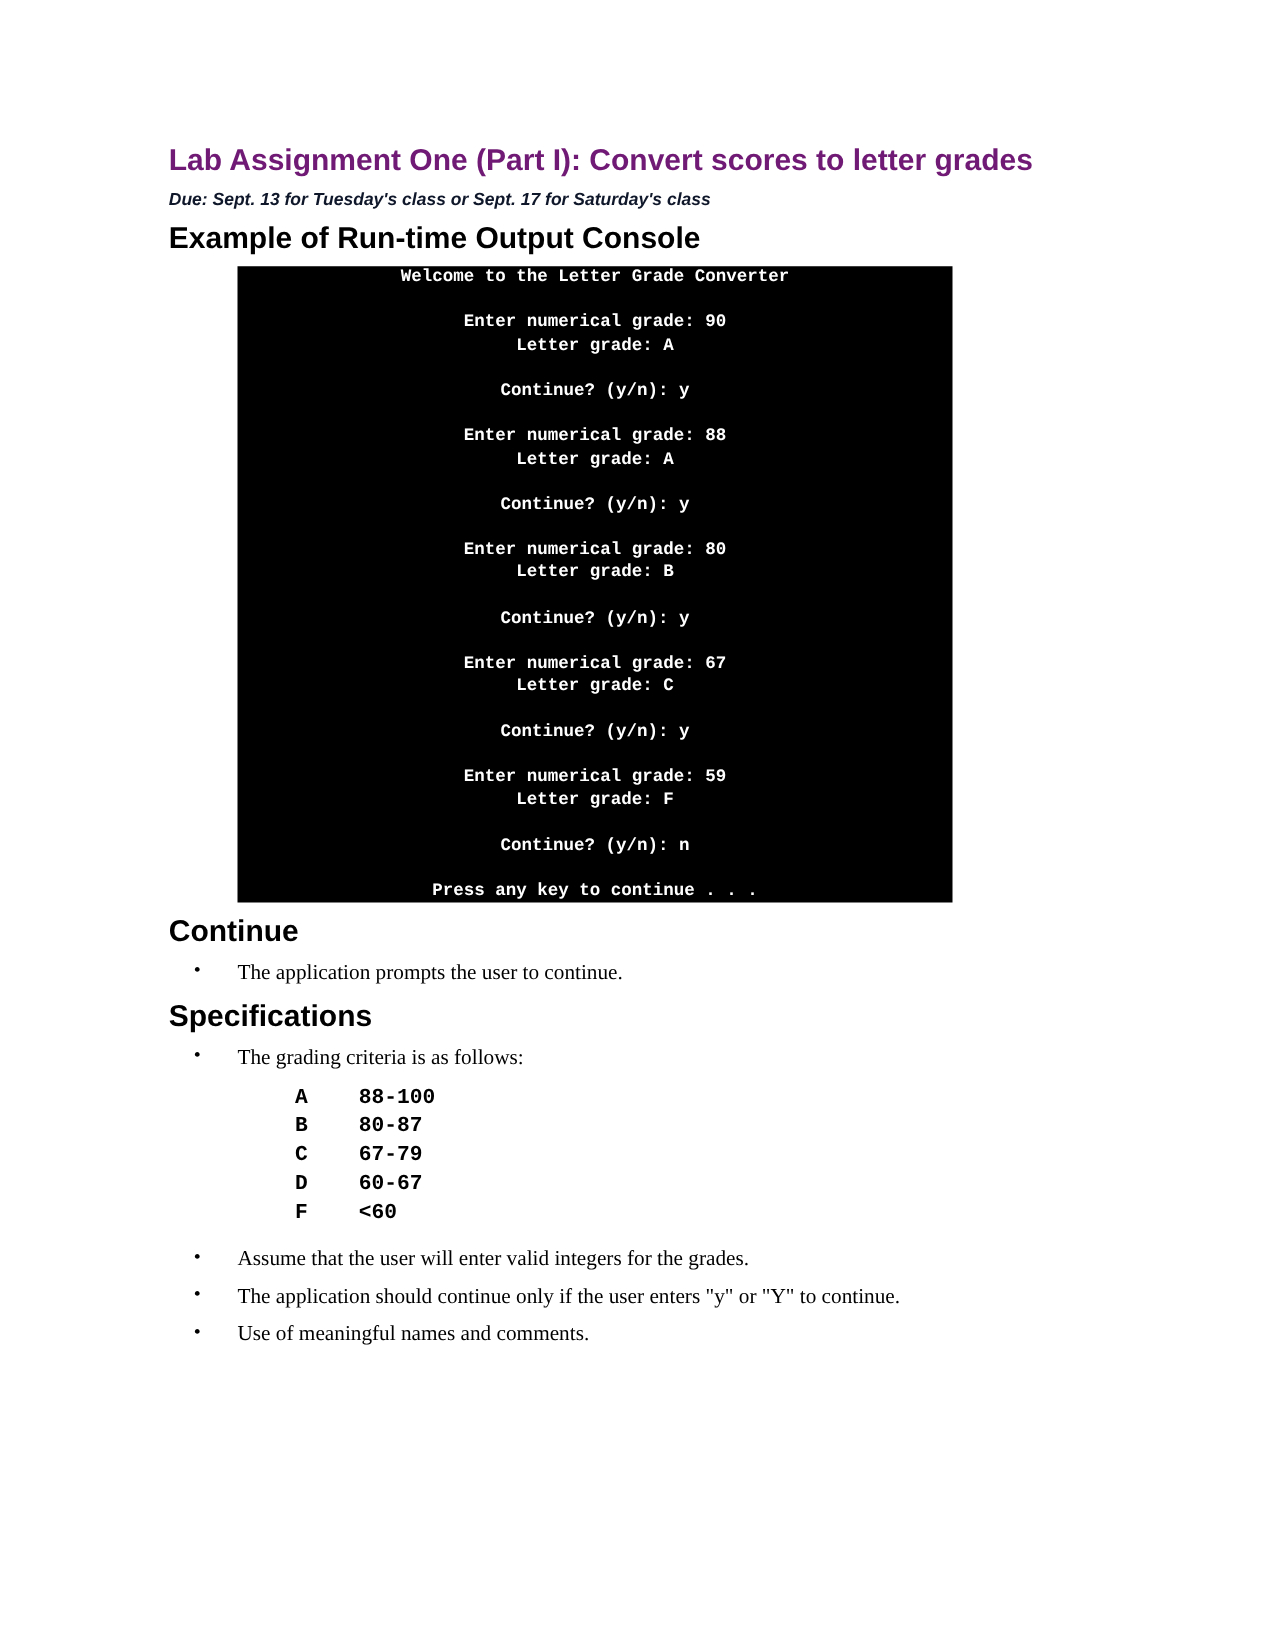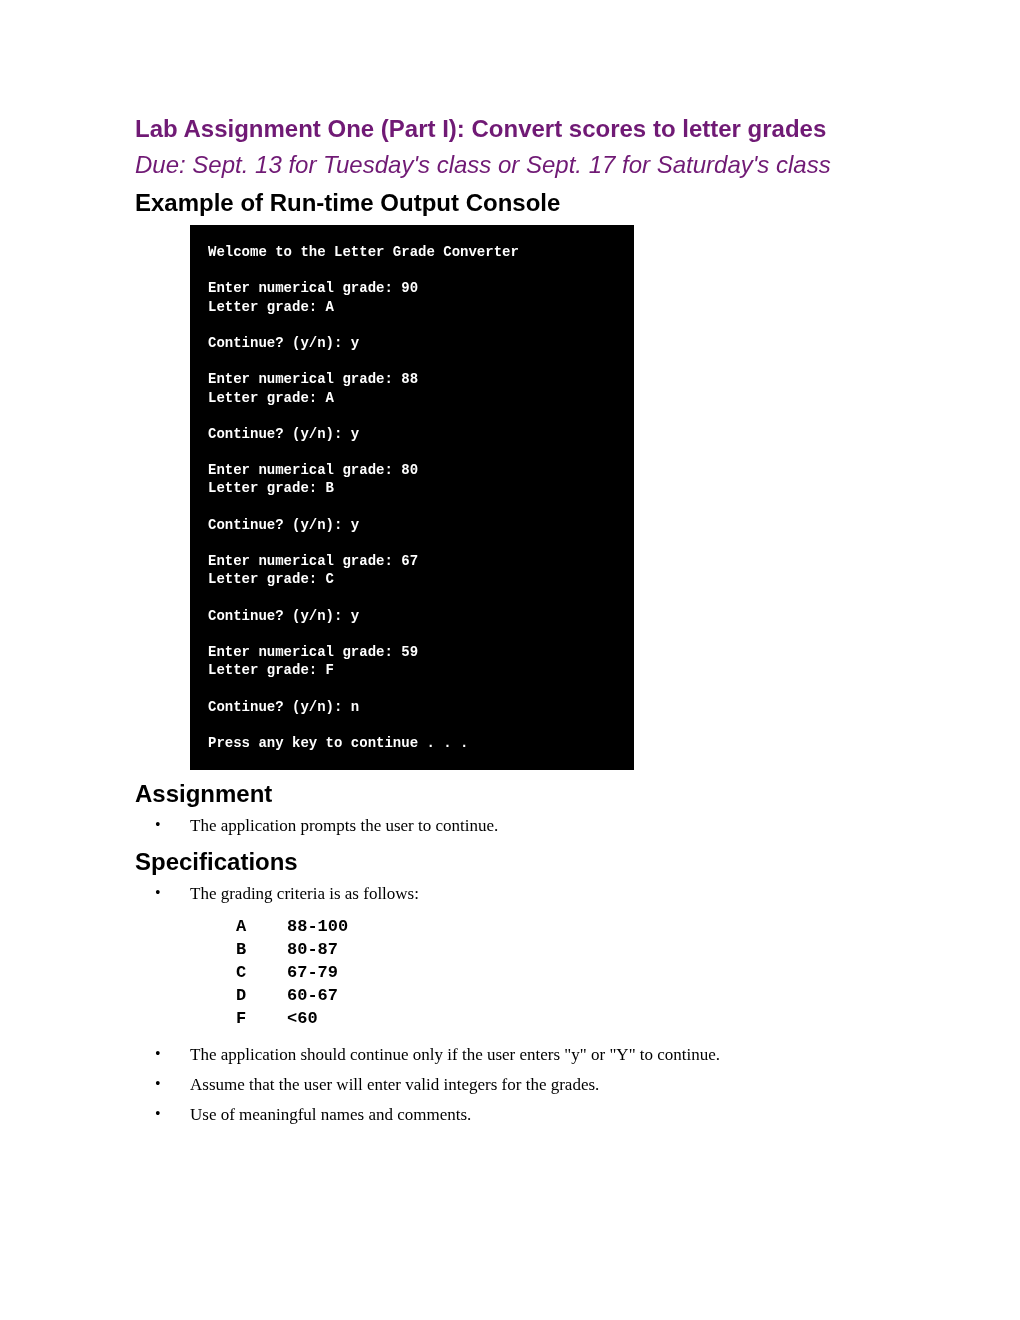--- a/index.html
+++ b/index.html
@@ -14,45 +14,46 @@
       height: 1320px;
       padding: 115px 135px 0 135px;
     }
     .title {
       font-size: 24px;
       font-weight: bold;
       color: #701a75;
       margin-bottom: 8px;
     }
     .due-date {
-      font-size: 24px;
-      font-weight: normal;
+      font-size: 14px;
+      font-weight: bold;
       font-style: italic;
-      color: #701a75;
+      color: #0f172a;
       margin-bottom: 10px;
     }
     .section-heading {
       font-size: 24px;
       font-weight: bold;
       color: #000;
       margin-bottom: 8px;
       margin-top: 8px;
     }
     .console {
       background: #000000;
       color: #ffffff;
       font-family: "Courier New", Courier, monospace;
       font-weight: bold;
       font-size: 14px;
       line-height: 1.3;
-      padding: 18px;
+      padding: 0;
       white-space: pre;
       margin-left: 55px;
       margin-bottom: 10px;
-      width: 444px;
+      width: 572px;
+      text-align: center;
     }
     ul.bullets {
       list-style: none;
       margin-left: 20px;
       margin-bottom: 12px;
     }
     ul.bullets li {
       font-family: "Times New Roman", Times, serif;
       font-size: 17px;
       color: #000;
@@ -109,35 +110,35 @@
 
 Continue? (y/n): y
 
 Enter numerical grade: 59
 Letter grade: F
 
 Continue? (y/n): n
 
 Press any key to continue . . .</div>
 
-<div class="section-heading">Assignment</div>
+<div class="section-heading">Continue</div>
 
 <ul class="bullets">
   <li>The application prompts the user to continue.</li>
 </ul>
 
 <div class="section-heading">Specifications</div>
 
 <ul class="bullets">
   <li>The grading criteria is as follows:</li>
 </ul>
 
 <div class="grade-table">A    88-100
 B    80-87
 C    67-79
 D    60-67
 F    &lt;60</div>
 
 <ul class="bullets">
+  <li>Assume that the user will enter valid integers for the grades.</li>
   <li>The application should continue only if the user enters "y" or "Y" to continue.</li>
-  <li>Assume that the user will enter valid integers for the grades.</li>
   <li>Use of meaningful names and comments.</li>
 </ul>
 
 </body></html>

